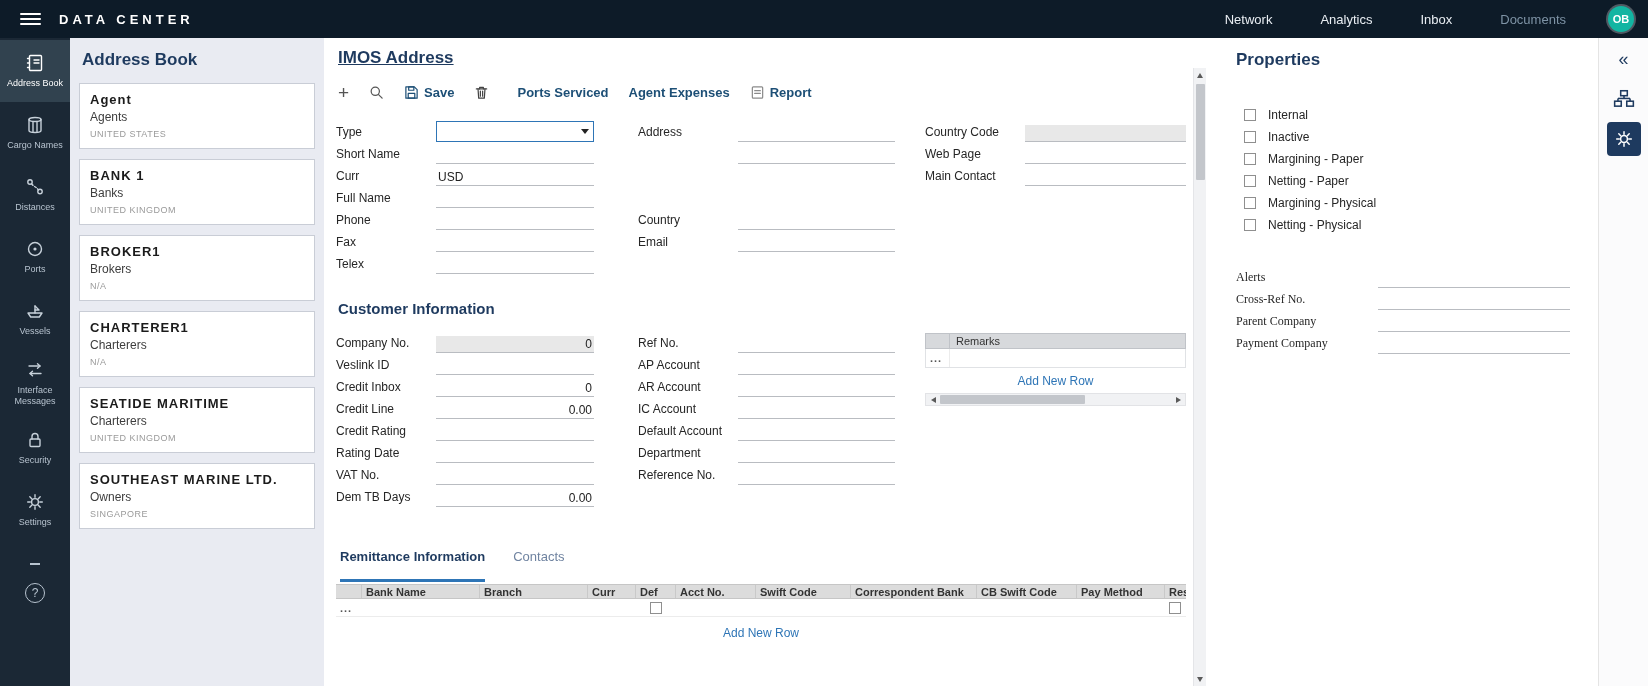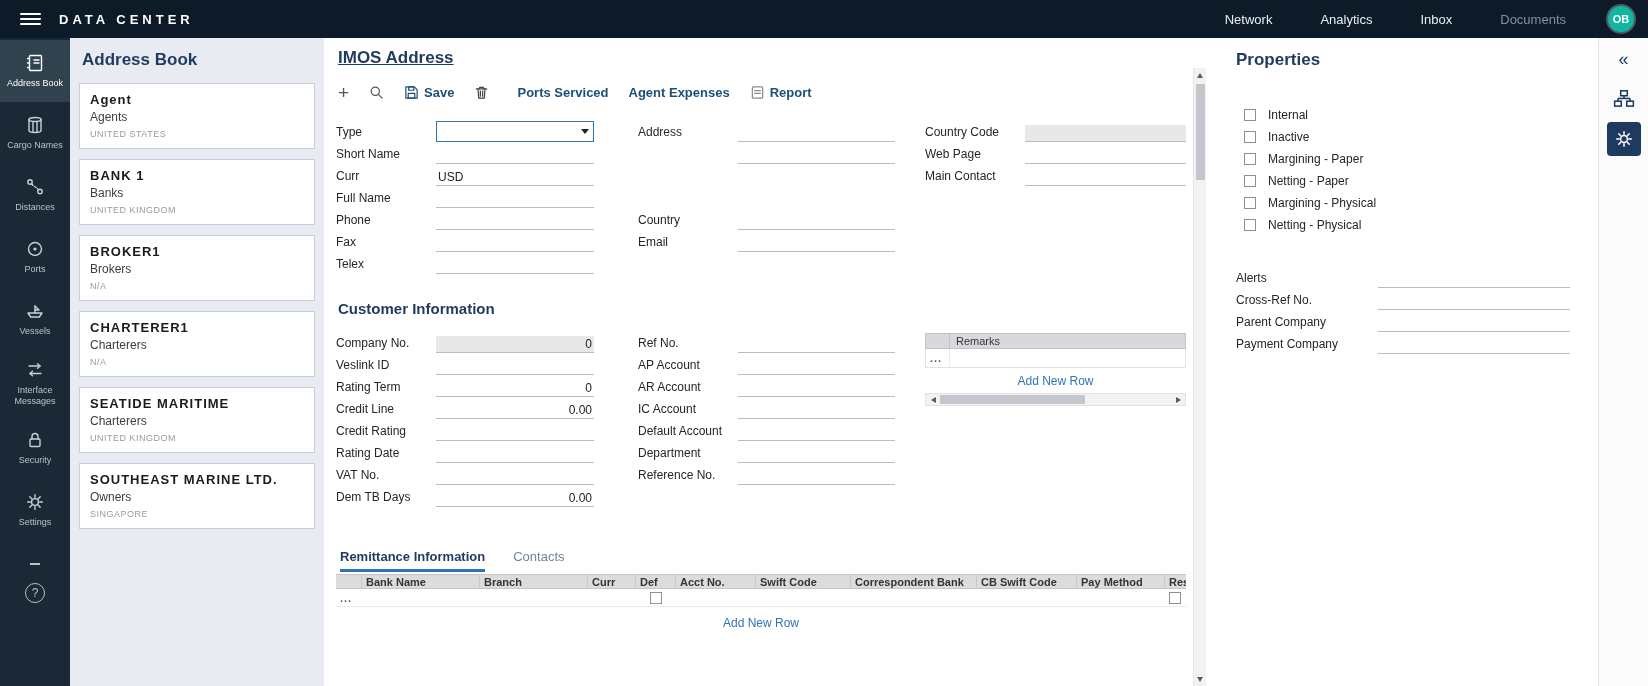--- a/index.html
+++ b/index.html
@@ -78,21 +78,21 @@
   .rrow { display:flex; height:19px; border:1px solid #e0e2e5; border-top:none; align-items:center; }
   .rrow .rsel { width:24px; height:100%; border-right:1px solid #ececec; flex:none; display:flex; align-items:center;
                 padding-left:4px; font-size:11px; font-weight:bold; color:#555; letter-spacing:1px; line-height:0; }
   .addrow { color:#2e75b6; font-size:12px; text-align:center; padding:6px 0 5px; cursor:pointer; }
   .hscroll { height:13px; background:#f1f2f4; border:1px solid #e2e3e6; display:flex; align-items:center; }
   .hs-btn { width:14px; height:100%; display:flex; align-items:center; justify-content:center; cursor:pointer; flex:none; }
   .hs-thumb { height:9px; background:#c3c6cb; border-radius:1px; flex:0 0 56%; cursor:pointer; }
   .hs-fill { flex:1; }
   
   .tabs { display:flex; gap:28px; margin-top:42px; padding-left:4px; }
-  .tab { font-size:13px; color:#6f83a0; padding-bottom:5px; cursor:pointer; border-bottom:3px solid transparent; }
+  .tab { font-size:13px; color:#6f83a0; padding-bottom:15px; cursor:pointer; border-bottom:3px solid transparent; }
   .tab.active { color:#1e3a5f; font-weight:bold; border-bottom-color:#2e75b6; }
   .gridhead { display:flex; background:#dcdcdc; border-top:1px solid #c6c6c6; border-bottom:1px solid #c6c6c6; height:15px; margin-top:2px; }
   .gc { font-size:11px; color:#333; padding:1px 4px 0; border-right:1px solid #c9c9c9; white-space:nowrap; overflow:hidden; flex:none;font-weight:bold; }
   .gridrow { display:flex; height:18px; align-items:center; border-bottom:1px solid #ececec; }
   .gr { flex:none; height:100%; display:flex; align-items:center; padding:0 4px; }
   .w-sel{width:26px} .w-bank{width:118px} .w-branch{width:108px} .w-curr{width:48px} .w-def{width:40px}
   .w-acct{width:80px} .w-swift{width:95px} .w-corr{width:126px} .w-cbs{width:100px} .w-pay{width:88px}
   .w-res{flex:1 1 auto; min-width:0; border-right:none;}
   .dots { font-size:11px; font-weight:bold; color:#555; letter-spacing:1px; line-height:0; }
   .cc { justify-content:center; }
@@ -103,21 +103,21 @@
   .vscroll { position:absolute; top:30px; right:0; bottom:0; width:13px; background:#f1f2f4; border-left:1px solid #e4e5e8;
              display:flex; flex-direction:column; align-items:center; }
   .vs-btn { height:14px; width:100%; display:flex; align-items:center; justify-content:center; cursor:pointer; flex:none; }
   .vs-thumb { width:9px; height:96px; background:#c3c6cb; border-radius:1px; margin-top:2px; cursor:pointer; flex:none; }
   .vs-fill { flex:1; }
   
   .props { width:392px; flex:none; background:#fff; padding:10px 28px 0 30px; }
   .ptitle { color:#1e3a5f; font-size:17px; font-weight:bold; margin:2px 0 34px; }
   .cbrow { display:flex; align-items:center; gap:12px; height:22px; font-size:12px; color:#262626; cursor:pointer; margin-left:8px; }
   .pfields { margin-top:30px; }
-  .prow { display:flex; align-items:flex-end; height:22px; }
+  .prow { display:flex; align-items:flex-end; height:22px;font-family:Liberation Serif, serif; }
   .plabel { width:142px; flex:none; font-size:12px; color:#262626; padding-bottom:3px; }
   
   .rightstrip { width:50px; flex:none; background:#fbfbfc; border-left:1px solid #e4e4e4; display:flex; flex-direction:column;
                 align-items:center; padding-top:8px; }
   .collapse { font-size:18px; color:#1e3a5f; cursor:pointer; line-height:1; padding:4px; }
   .railicon { width:22px; height:22px; stroke:#1e3a5f; fill:none; stroke-width:1.4; margin-top:16px; cursor:pointer; }
   .gearbtn { width:34px; height:34px; background:#1e3a5f; border-radius:4px; display:flex; align-items:center; justify-content:center;
              margin-top:12px; cursor:pointer; }
   .gearbtn svg { width:20px; height:20px; stroke:#fff; fill:none; stroke-width:1.5; stroke-linecap:round; }
 </style>
@@ -372,21 +372,21 @@
         <div class="fcol fcol1">
           <div class="frow">
               <span class="flabel">Company No.</span>
               <input class="finput ro num" readonly="" value="0" style="">
             </div>
           <div class="frow">
               <span class="flabel">Veslink ID</span>
               <input class="finput" value="" style="">
             </div>
           <div class="frow">
-              <span class="flabel">Rating Term</span>
+              <span class="flabel">Credit Inbox</span>
               <input class="finput num" value="0" style="">
             </div>
           <div class="frow">
               <span class="flabel">Credit Line</span>
               <input class="finput num" value="0.00" style="">
             </div>
           <div class="frow">
               <span class="flabel">Credit Rating</span>
               <input class="finput" value="" style="">
             </div>

